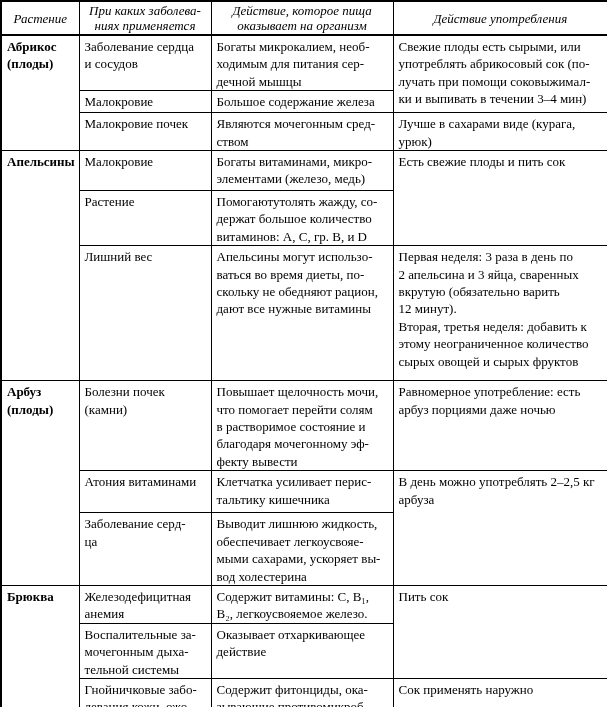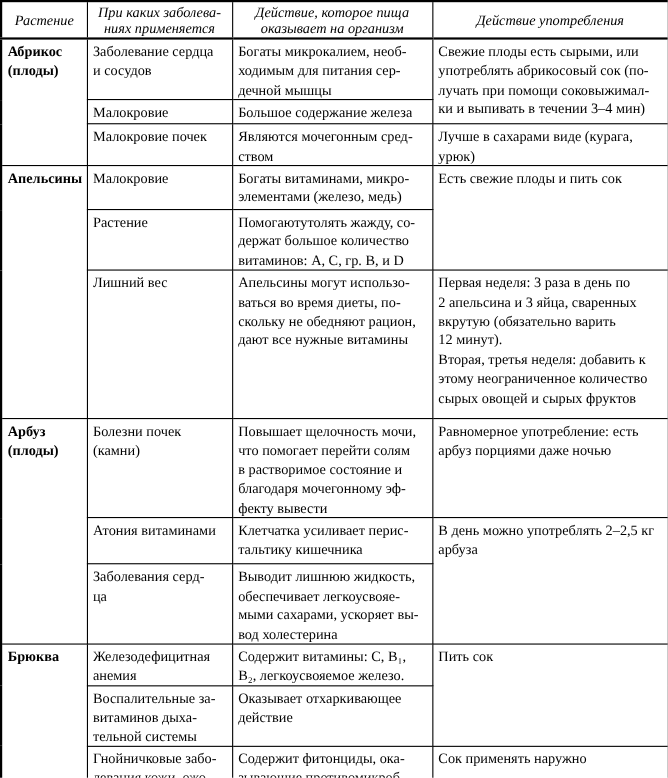--- a/index.html
+++ b/index.html
@@ -135,39 +135,39 @@
 арбуз порциями даже ночью</td>
       </tr>
       <tr style="height:42px">
         <td>Атония витаминами</td>
         <td>Клетчатка усиливает перис-
 тальтику кишечника</td>
         <td rowspan="2">В день можно употреблять 2–2,5 кг
 арбуза</td>
       </tr>
       <tr style="height:67px">
-        <td>Заболевания серд-
+        <td>Заболевание серд-
 ца</td>
         <td>Выводит лишнюю жидкость,
 обеспечивает легкоусвояе-
 мыми сахарами, ускоряет вы-
 вод холестерина</td>
       </tr>
 
       <tr style="height:35px">
         <td class="plant-cell" rowspan="3">Брюква</td>
         <td>Железодефицитная
 анемия</td>
         <td>Содержит витамины: С, В₁,
 В₂, легкоусвояемое железо.</td>
         <td rowspan="2">Пить сок</td>
       </tr>
       <tr style="height:52px">
         <td>Воспалительные за-
-витаминов дыха-
+мочегонным дыха-
 тельной системы</td>
         <td>Оказывает отхаркивающее
 действие</td>
       </tr>
       <tr style="height:53px">
         <td>Гнойничковые забо-
 левания кожи, ожо-
 ги</td>
         <td>Содержит фитонциды, ока-
 зывающие противомикроб-

